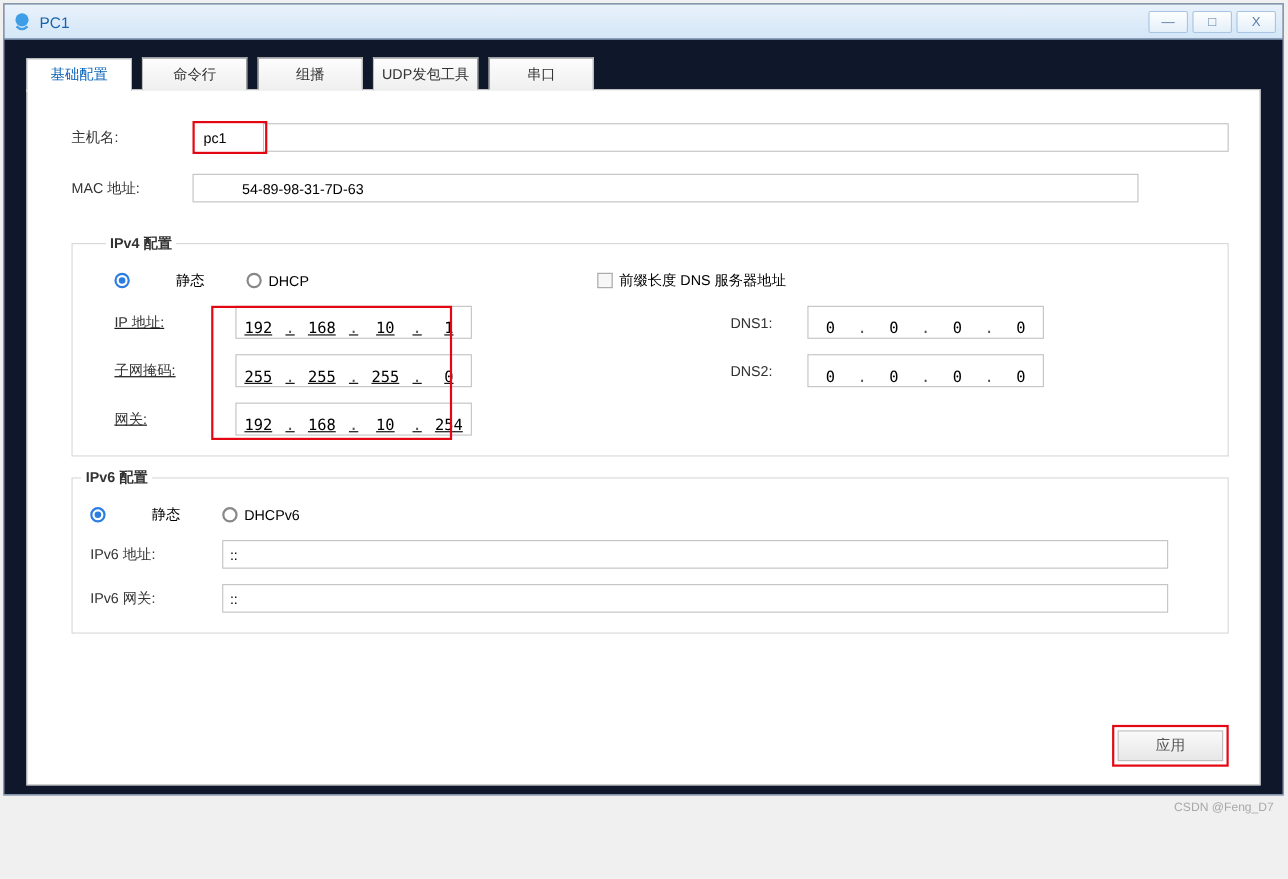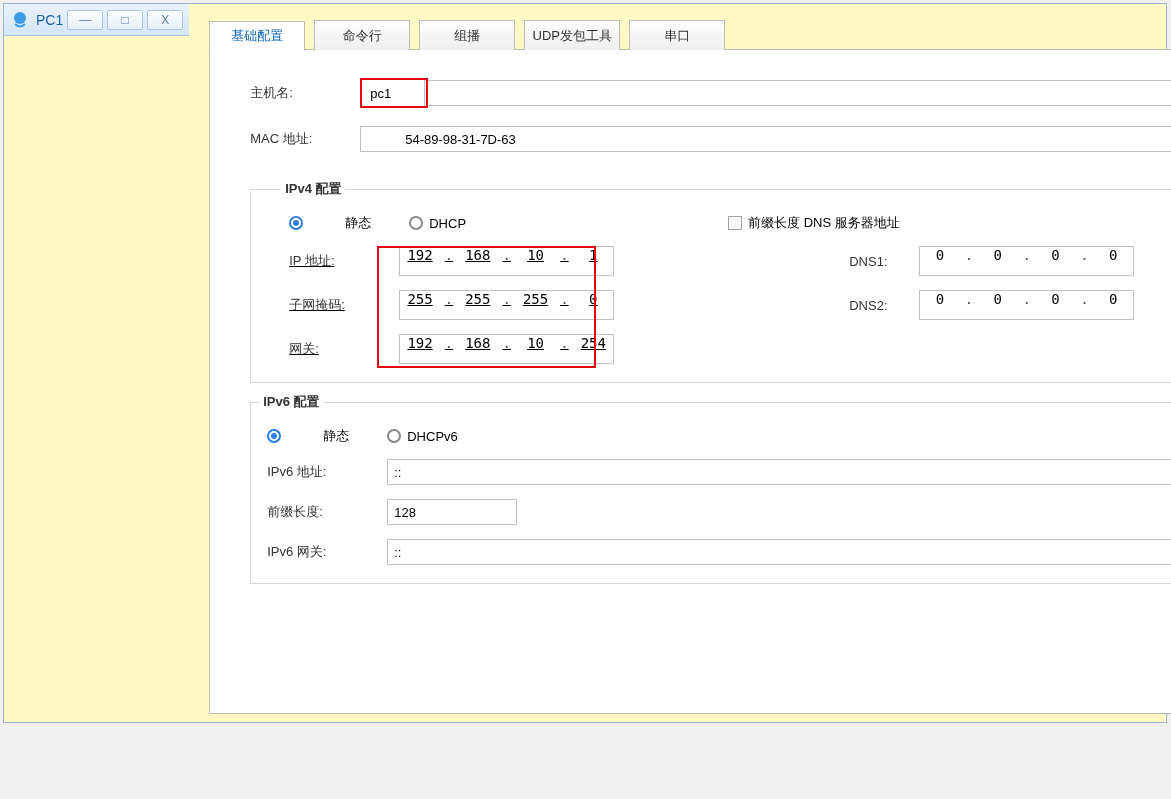--- a/index.html
+++ b/index.html
@@ -7,24 +7,25 @@
       font-family: "Microsoft YaHei", sans-serif;
       font-size: 13px;
       background: #f0f0f0;
       width: 1171px;
       height: 799px;
       overflow: hidden;
     }
     .window {
       width: 1164px;
       height: 720px;
-      background: #fef9c3;
+      background: #0f172a;
       border: 1px solid #9db4d1;
       margin: 3px;
       display: flex;
+      flex-direction: column;
     }
     .titlebar {
       height: 32px;
       background: linear-gradient(#e9f2fb, #d4e6f7);
       border-bottom: 1px solid #a8c5e4;
       display: flex;
       align-items: center;
       padding: 0 6px;
     }
     .app-icon {
@@ -165,21 +166,21 @@
       margin-right: 6px;
     }
     .cols { display:flex; }
     .col-left  { width: 440px; text-decoration: underline; }
     .col-right { flex:1; margin-left: 120px; }
     .ip-box {
       width: 215px;
       height: 30px;
       border: 1px solid #c1c1c1;
       display: flex;
-      align-items: flex-start;
+      align-items: flex-end;
       justify-content: space-around;
       font-family: monospace;
       font-size: 14px;
       background:#fff;
     }
     .ip-box span.num { width: 30px; text-align: center; }
     .ip-box span.dot { color:#555; }
     .hl-red-box { border: 2px solid #e30613; padding: 2px 2px; display:inline-block; }
     .ip-stack-hl {
       border: 2px solid #e30613;
@@ -364,27 +365,28 @@
           <span class="radio-opt">
             <span class="radio unsel"></span>
             <span>DHCPv6</span>
           </span>
         </div>
 
         <div class="inner-row">
           <span class="label" style="width:120px">IPv6 地址:</span>
           <input class="text-input ipv6-input" value="::" style="">
         </div>
-        <div class="inner-row">
-          <span class="label" style="width:120px">前缀长度:</span>
-          <input class="text-input mid" value="128" style="">
-        </div>
         <div class="inner-row" style="margin-bottom:0">
           <span class="label" style="width:120px">IPv6 网关:</span>
           <input class="text-input ipv6-input" value="::" style="">
         </div>
       </fieldset>
 
+      <div class="btn-row">
+        <span class="apply-hl">
+          <button class="apply-btn">应用</button>
+        </span>
+      </div>
     </div>
 
     <span class="watermark">CSDN @Feng_D7</span>
   </div>
 </div>
 
 </body></html>

